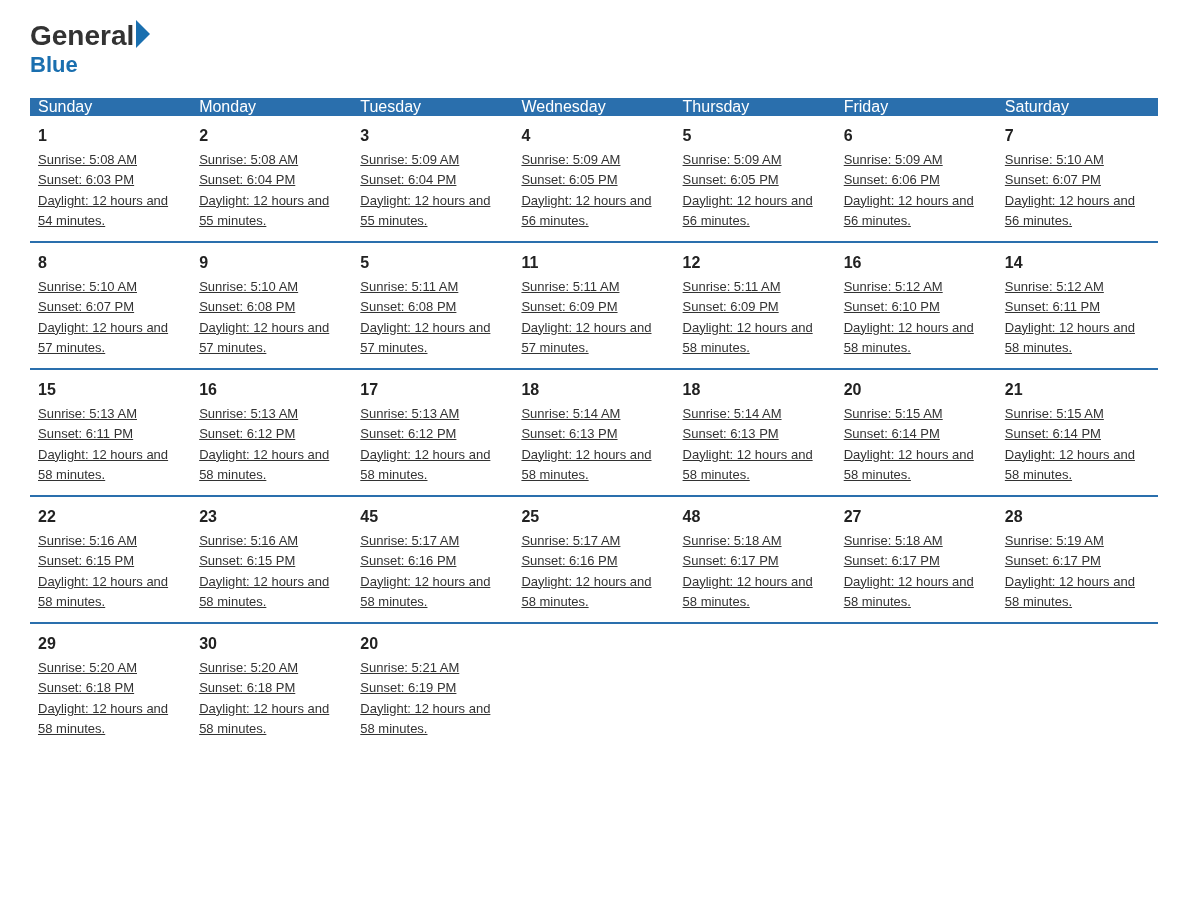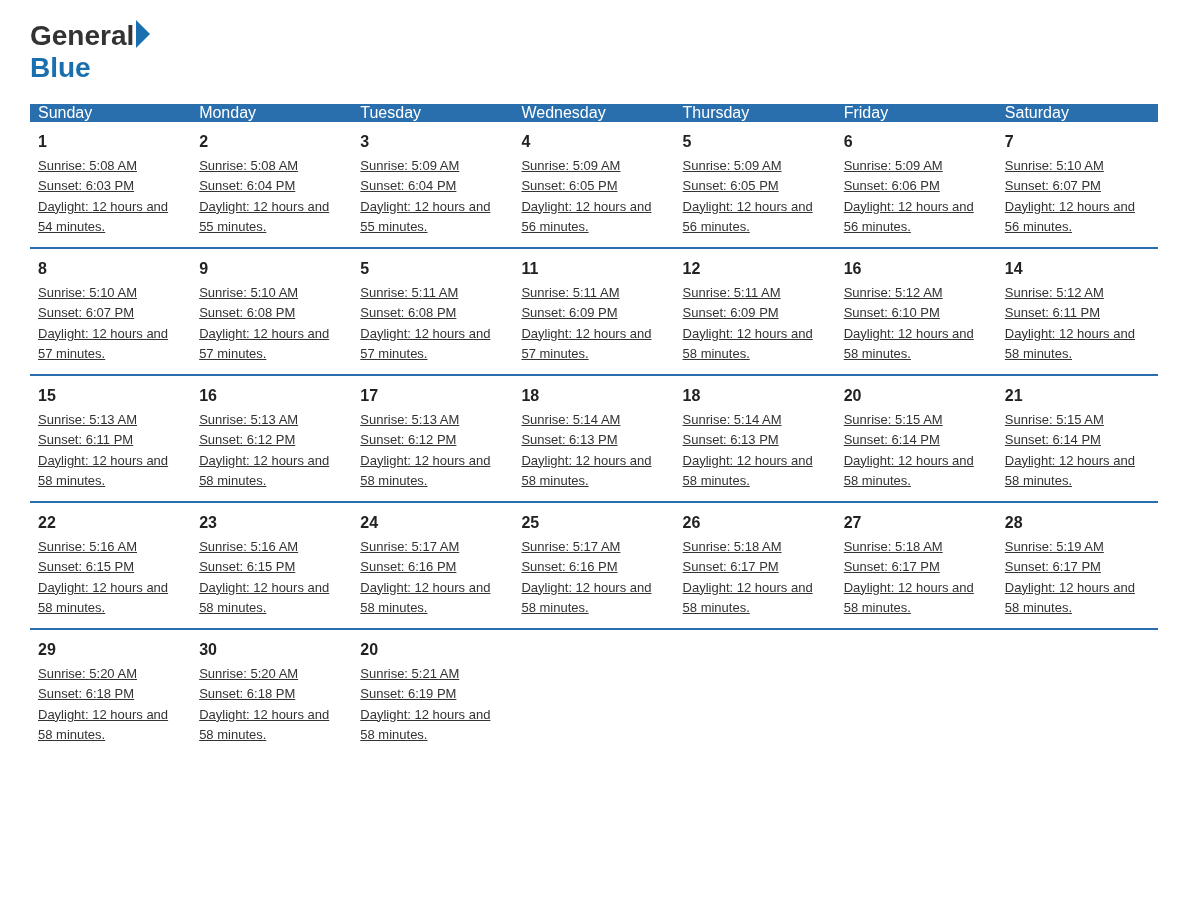--- a/index.html
+++ b/index.html
@@ -34,21 +34,21 @@
     .logo-triangle {
       width: 0;
       height: 0;
       border-left: 14px solid #1a6faf;
       border-top: 14px solid transparent;
       border-bottom: 14px solid transparent;
       margin-left: 2px;
       margin-top: -4px;
     }
     .logo-blue {
-      font-size: 28px;
+      font-size: 22px;
       font-weight: bold;
       color: #1a6faf;
       font-family: Arial, sans-serif;
     }
     .title-block {
       text-align: right;
     }
     .month-title {
       font-size: 52px;
       font-weight: bold;
@@ -155,23 +155,23 @@
         <td><span class="day-num">16</span><span class="day-info">Sunrise: 5:13 AM<br>Sunset: 6:12 PM<br>Daylight: 12 hours and 58 minutes.</span></td>
         <td><span class="day-num">17</span><span class="day-info">Sunrise: 5:13 AM<br>Sunset: 6:12 PM<br>Daylight: 12 hours and 58 minutes.</span></td>
         <td><span class="day-num">18</span><span class="day-info">Sunrise: 5:14 AM<br>Sunset: 6:13 PM<br>Daylight: 12 hours and 58 minutes.</span></td>
         <td><span class="day-num">18</span><span class="day-info">Sunrise: 5:14 AM<br>Sunset: 6:13 PM<br>Daylight: 12 hours and 58 minutes.</span></td>
         <td><span class="day-num">20</span><span class="day-info">Sunrise: 5:15 AM<br>Sunset: 6:14 PM<br>Daylight: 12 hours and 58 minutes.</span></td>
         <td><span class="day-num">21</span><span class="day-info">Sunrise: 5:15 AM<br>Sunset: 6:14 PM<br>Daylight: 12 hours and 58 minutes.</span></td>
       </tr>
       <tr>
         <td><span class="day-num">22</span><span class="day-info">Sunrise: 5:16 AM<br>Sunset: 6:15 PM<br>Daylight: 12 hours and 58 minutes.</span></td>
         <td><span class="day-num">23</span><span class="day-info">Sunrise: 5:16 AM<br>Sunset: 6:15 PM<br>Daylight: 12 hours and 58 minutes.</span></td>
-        <td><span class="day-num">24</span><span class="day-info">Sunrise: 5:17 AM<br>Sunset: 6:16 PM<br>Daylight: 12 hours and 58 minutes.</span></td>
+        <td><span class="day-num">45</span><span class="day-info">Sunrise: 5:17 AM<br>Sunset: 6:16 PM<br>Daylight: 12 hours and 58 minutes.</span></td>
         <td><span class="day-num">25</span><span class="day-info">Sunrise: 5:17 AM<br>Sunset: 6:16 PM<br>Daylight: 12 hours and 58 minutes.</span></td>
-        <td><span class="day-num">26</span><span class="day-info">Sunrise: 5:18 AM<br>Sunset: 6:17 PM<br>Daylight: 12 hours and 58 minutes.</span></td>
+        <td><span class="day-num">48</span><span class="day-info">Sunrise: 5:18 AM<br>Sunset: 6:17 PM<br>Daylight: 12 hours and 58 minutes.</span></td>
         <td><span class="day-num">27</span><span class="day-info">Sunrise: 5:18 AM<br>Sunset: 6:17 PM<br>Daylight: 12 hours and 58 minutes.</span></td>
         <td><span class="day-num">28</span><span class="day-info">Sunrise: 5:19 AM<br>Sunset: 6:17 PM<br>Daylight: 12 hours and 58 minutes.</span></td>
       </tr>
       <tr>
         <td><span class="day-num">29</span><span class="day-info">Sunrise: 5:20 AM<br>Sunset: 6:18 PM<br>Daylight: 12 hours and 58 minutes.</span></td>
         <td><span class="day-num">30</span><span class="day-info">Sunrise: 5:20 AM<br>Sunset: 6:18 PM<br>Daylight: 12 hours and 58 minutes.</span></td>
         <td><span class="day-num">20</span><span class="day-info">Sunrise: 5:21 AM<br>Sunset: 6:19 PM<br>Daylight: 12 hours and 58 minutes.</span></td>
         <td></td>
         <td></td>
         <td></td>

